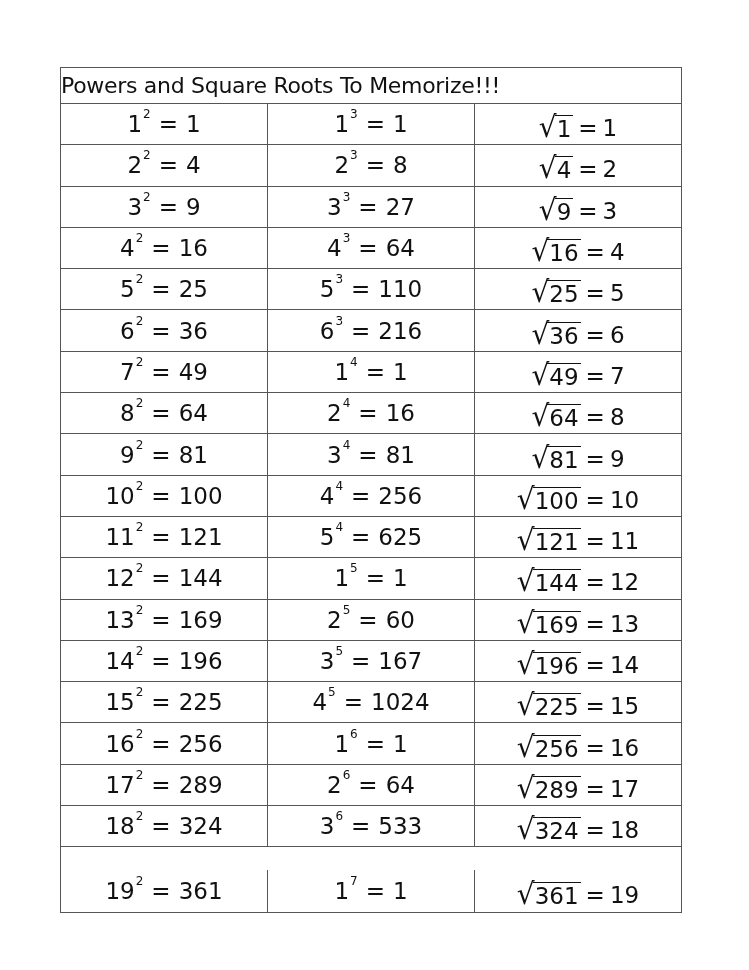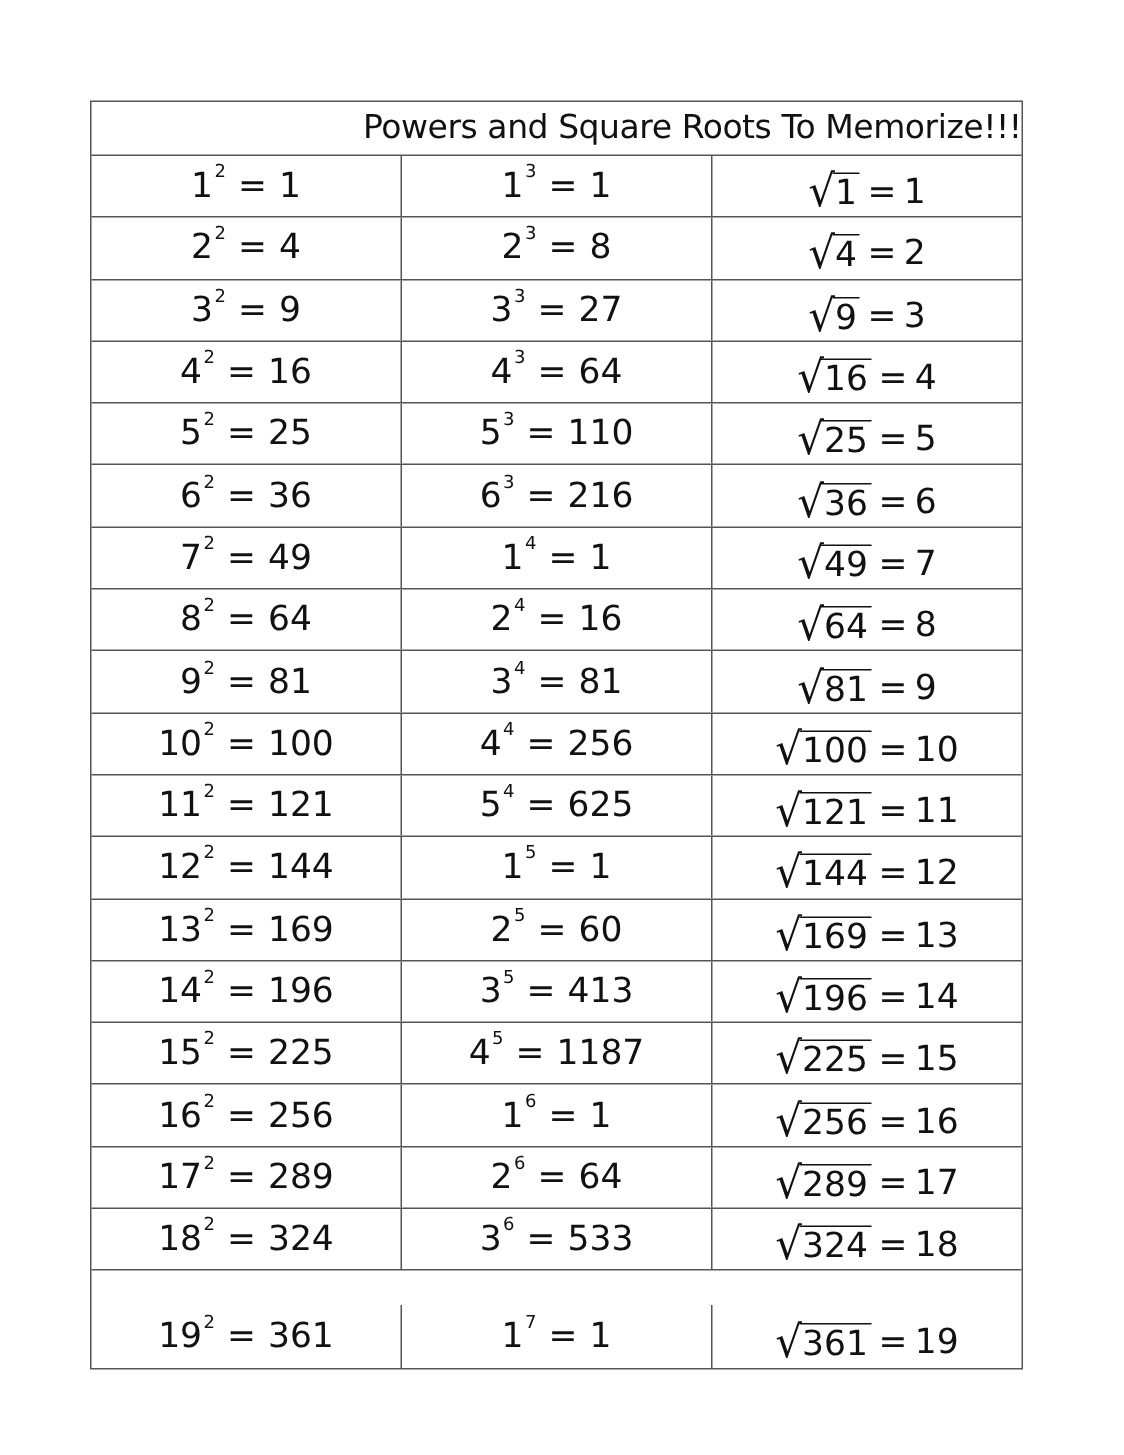--- a/index.html
+++ b/index.html
@@ -7,21 +7,21 @@
     .sheet {
       position: absolute; left: 60px; top: 67px;
       width: 622px;
       border: 1.5px solid #555;
       box-sizing: border-box;
       font-family: "DejaVu Sans", sans-serif;
       color: #111;
     }
     .title-row {
       height: 35px; line-height: 35px;
-      text-align: right;
+      text-align: left;
       font-size: 22px;
       border-bottom: 1.5px solid #555;
       letter-spacing: -0.3px;
     }
     .row { display: flex; height: 41.3px; border-bottom: 1.5px solid #555; box-sizing: border-box; }
     .row:last-child { border-bottom: none; margin-top: 23px; }
     .cell {
       flex: 0 0 207px; box-sizing: border-box;
       display: flex; align-items: center; justify-content: center;
       font-size: 23px;
@@ -346,21 +346,21 @@
     <div class="cell">
       <span class="base">14</span>
           <span class="exp">2</span>
           <span class="eq">=</span>
           <span>196</span>
     </div>
     <div class="cell">
       <span class="base">3</span>
           <span class="exp">5</span>
           <span class="eq">=</span>
-          <span>413</span>
+          <span>167</span>
     </div>
     <div class="cell">
       <span class="root-wrap">
             <span class="radical">√</span>
             <span class="radicand">196</span>
           </span>
           <span class="root-eq">=</span>
           <span class="root-val">14</span>
     </div>
   </div>
@@ -369,21 +369,21 @@
     <div class="cell">
       <span class="base">15</span>
           <span class="exp">2</span>
           <span class="eq">=</span>
           <span>225</span>
     </div>
     <div class="cell">
       <span class="base">4</span>
           <span class="exp">5</span>
           <span class="eq">=</span>
-          <span>1187</span>
+          <span>1024</span>
     </div>
     <div class="cell">
       <span class="root-wrap">
             <span class="radical">√</span>
             <span class="radicand">225</span>
           </span>
           <span class="root-eq">=</span>
           <span class="root-val">15</span>
     </div>
   </div>

